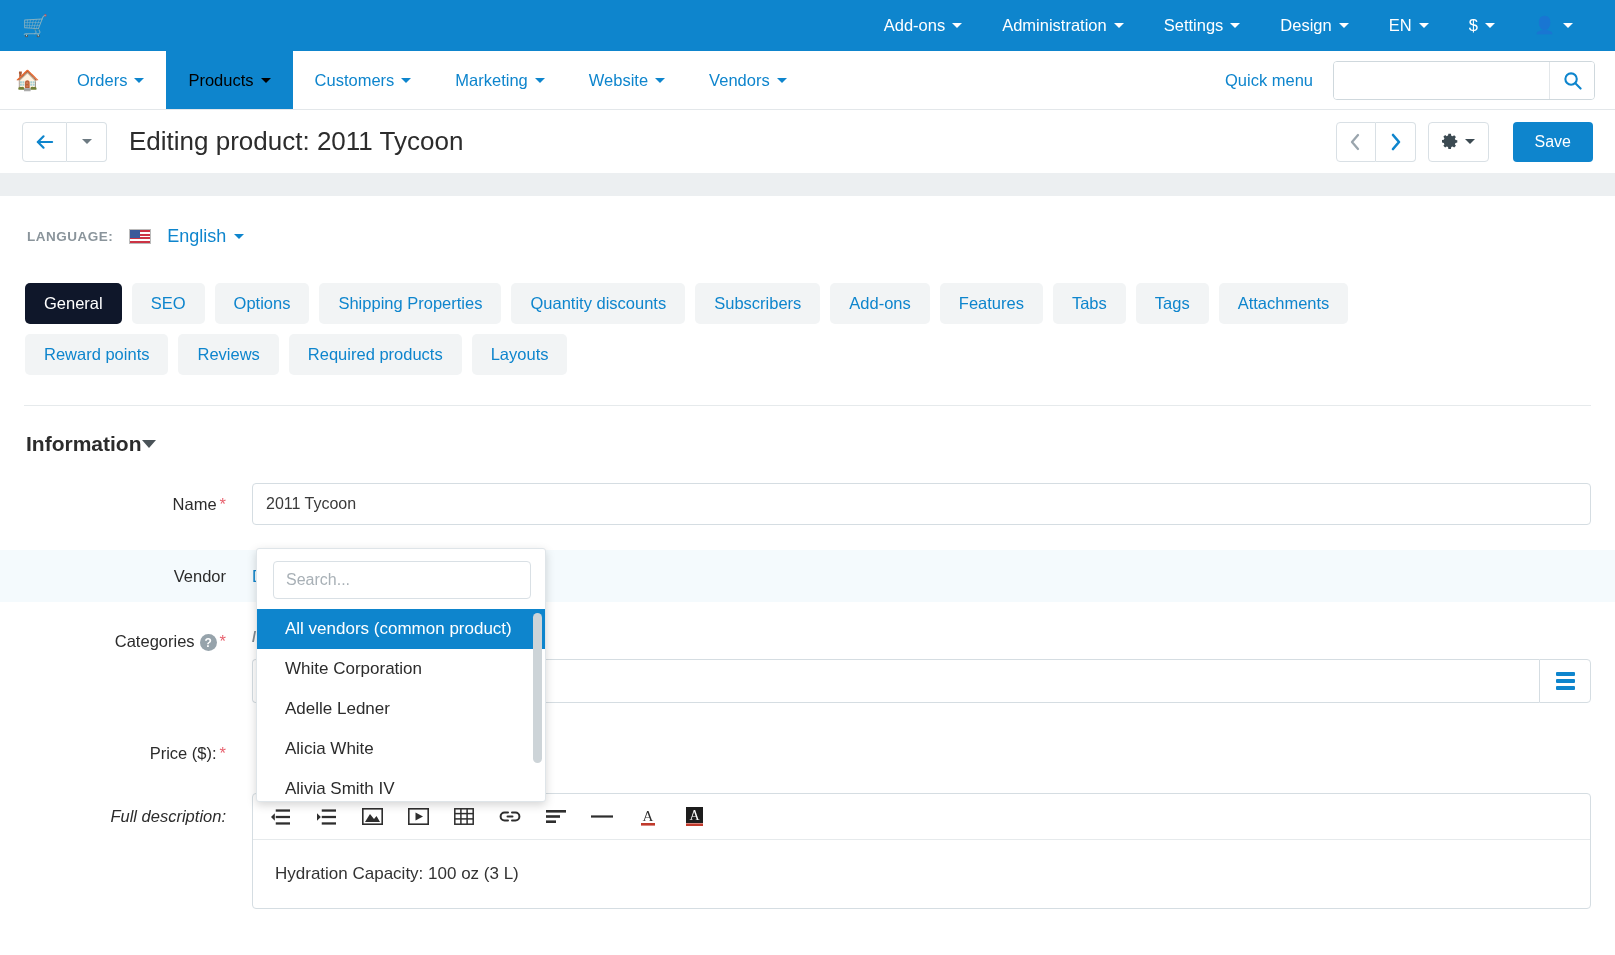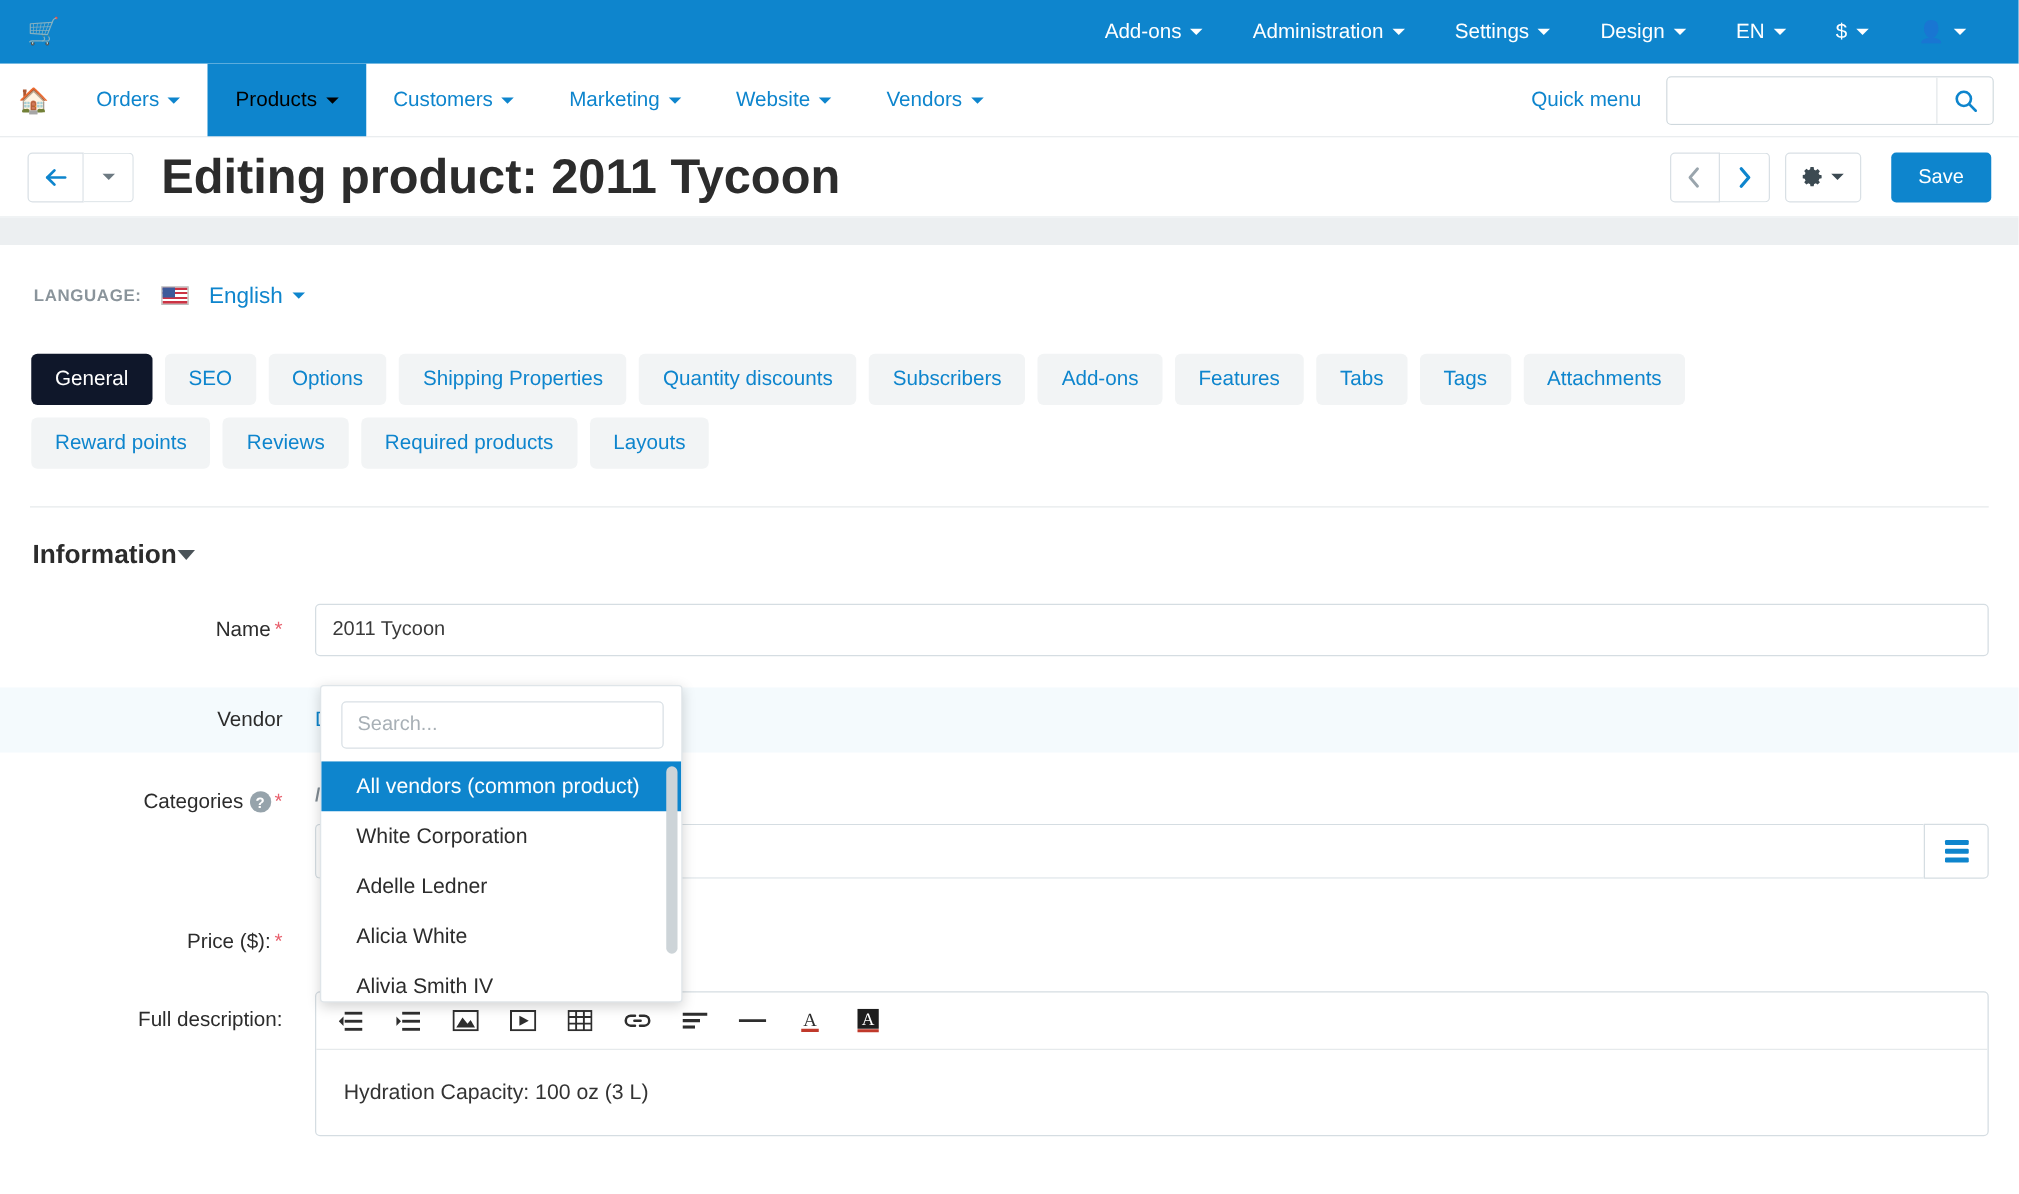--- a/index.html
+++ b/index.html
@@ -125,25 +125,25 @@
     background: #fff;
     color: #0e85cd;
     display: flex; align-items: center; justify-content: center;
     font-size: 17px;
     cursor: pointer;
   }
   .tb-btn.first { border-radius: 4px 0 0 4px; padding: 0 12px; }
   .tb-btn.last  { border-radius: 0 4px 4px 0; border-left: none; padding: 0 10px; }
   .tb-btn.solo  { border-radius: 4px; padding: 0 13px; }
   .page-title {
-    font-size: 39px;
+    font-size: 26px;
     color: #2c2c2c;
     margin-left: 22px;
     white-space: nowrap;
-    font-weight: bold;
+    font-weight: normal;
   }
   .titlebar-spacer { flex: 1; }
   .nav-prev { color: #9aa5ad; }
   .nav-next { color: #0e85cd; }
   .gear-btn { gap: 6px; padding: 0 13px; color: #3c4a52; }
   .save-btn {
     height: 40px;
     background: #0e85cd;
     color: #fff;
     border: none; border-radius: 4px;
@@ -330,21 +330,21 @@
   .burger-ico span {
     display: block; height: 4px;
     background: #0e85cd;
     border-radius: 1px;
   }
 
   .price-row { min-height: 64px; }
 
   
   .editor-row { align-items: flex-start; padding-top: 8px; }
-  .editor-row .f-label { padding-top: 14px; }
+  .editor-row .f-label { padding-top: 14px; font-style: italic; }
   .editor-box {
     flex: 1;
     border: 1px solid #d5dde2;
     border-radius: 4px;
     background: #fff;
   }
   .editor-toolbar {
     display: flex; align-items: center;
     gap: 20px;
     height: 46px;

